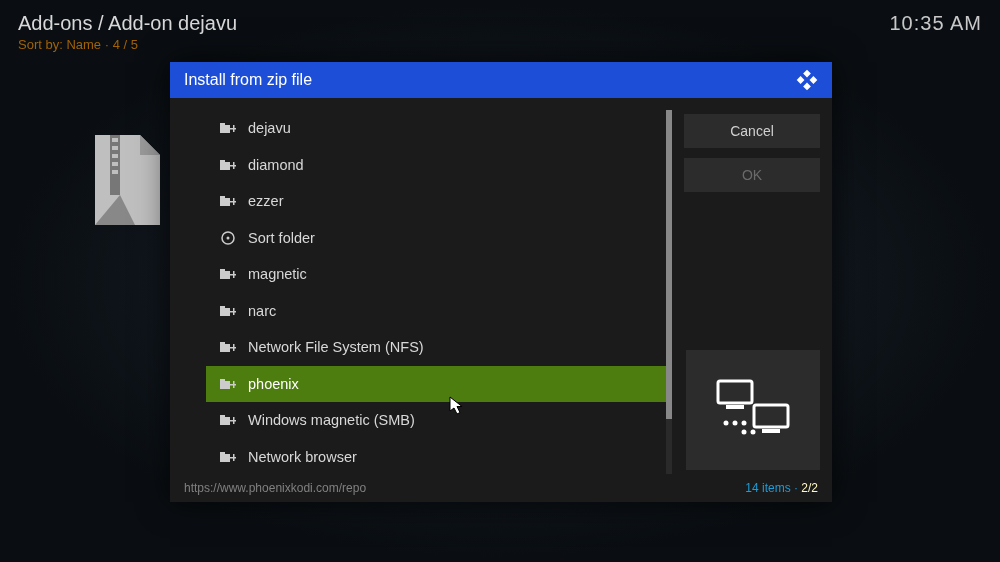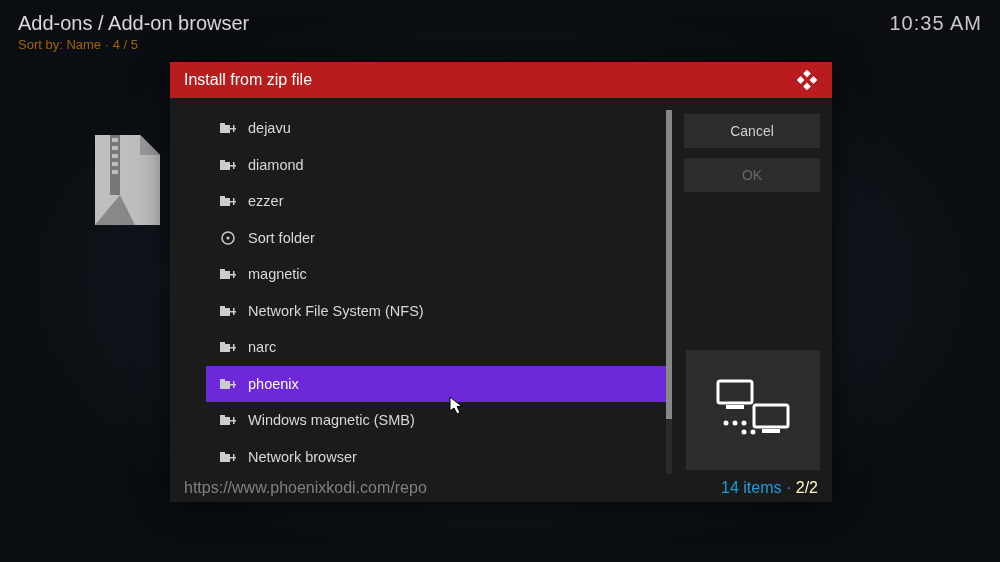--- a/index.html
+++ b/index.html
@@ -38,21 +38,21 @@
     left: 170px;
     width: 662px;
     height: 440px;
     background: #1b1b1b;
     display: flex;
     flex-direction: column;
     box-shadow: 0 0 30px rgba(0,0,0,0.7);
   }
   .dialog-titlebar {
     height: 36px;
-    background: #b91c1c;
+    background: #1d4ed8;
     display: flex;
     align-items: center;
     justify-content: space-between;
     padding: 0 14px;
   }
   .dialog-title { font-size: 16px; color: #fff; font-weight: 400; }
   .logo { display: flex; align-items: center; }
   .dialog-body {
     flex: 1;
     display: flex;
@@ -69,21 +69,21 @@
   .list-item {
     display: flex;
     align-items: center;
     height: 36.5px;
     padding: 0 14px;
     gap: 12px;
     font-size: 14.5px;
     color: #d8d8d8;
     cursor: pointer;
   }
-  .list-item.selected { background: #6d28d9; color: #fff; }
+  .list-item.selected { background: #4d7c0f; color: #fff; }
   .item-icon { width: 16px; height: 14px; display: flex; align-items: center; justify-content: center; flex-shrink: 0; }
   .scrollbar {
     width: 6px;
     background: #2a2a2a;
     position: relative;
     margin-right: 2px;
   }
   .scroll-thumb {
     position: absolute;
     top: 0;
@@ -119,39 +119,39 @@
     display: flex;
     align-items: center;
     justify-content: center;
   }
   .dialog-footer {
     height: 28px;
     display: flex;
     align-items: center;
     justify-content: space-between;
     padding: 0 14px;
-    font-size: 16px;
+    font-size: 12px;
     color: #808080;
   }
   .footer-right { color: #1a9dd9; }
   .footer-right .pg { color: #fef9c3; }
   .cursor {
     position: absolute;
     top: 396px;
     left: 449px;
     pointer-events: none;
     z-index: 10;
   }
 </style>
 </head>
 <body>
 
 <div class="header">
   <div class="header-left">
-    <div class="breadcrumb">Add-ons / Add-on browser</div>
+    <div class="breadcrumb">Add-ons / Add-on dejavu</div>
     <div class="sortby">Sort by: Name  ·  4 / 5</div>
   </div>
   <div class="clock">10:35 AM</div>
 </div>
 
 <div class="zip-thumb">
   <svg viewBox="0 0 75 100">
     <path d="M5 5 h45 l20 20 v70 h-65 z" fill="#bfbfbf"></path>
     <path d="M50 5 v20 h20 z" fill="#9a9a9a"></path>
     <rect x="20" y="5" width="10" height="60" fill="#777"></rect>
@@ -235,32 +235,32 @@
           </div>
           <div class="list-item">
             <span class="item-icon">
               <svg width="16" height="14" viewBox="0 0 16 14">
                 <rect x="0" y="4" width="10" height="8" fill="#ccc"></rect>
                 <rect x="0" y="2" width="5" height="3" fill="#ccc"></rect>
                 <rect x="10" y="7" width="6" height="1.5" fill="#ccc"></rect>
                 <rect x="13" y="4" width="1.5" height="7" fill="#ccc"></rect>
               </svg>
             </span>
+            <span>narc</span>
+          </div>
+          <div class="list-item">
+            <span class="item-icon">
+              <svg width="16" height="14" viewBox="0 0 16 14">
+                <rect x="0" y="4" width="10" height="8" fill="#ccc"></rect>
+                <rect x="0" y="2" width="5" height="3" fill="#ccc"></rect>
+                <rect x="10" y="7" width="6" height="1.5" fill="#ccc"></rect>
+                <rect x="13" y="4" width="1.5" height="7" fill="#ccc"></rect>
+              </svg>
+            </span>
             <span>Network File System (NFS)</span>
-          </div>
-          <div class="list-item">
-            <span class="item-icon">
-              <svg width="16" height="14" viewBox="0 0 16 14">
-                <rect x="0" y="4" width="10" height="8" fill="#ccc"></rect>
-                <rect x="0" y="2" width="5" height="3" fill="#ccc"></rect>
-                <rect x="10" y="7" width="6" height="1.5" fill="#ccc"></rect>
-                <rect x="13" y="4" width="1.5" height="7" fill="#ccc"></rect>
-              </svg>
-            </span>
-            <span>narc</span>
           </div>
           <div class="list-item selected">
             <span class="item-icon">
               <svg width="16" height="14" viewBox="0 0 16 14">
                 <rect x="0" y="4" width="10" height="8" fill="#ccc"></rect>
                 <rect x="0" y="2" width="5" height="3" fill="#ccc"></rect>
                 <rect x="10" y="7" width="6" height="1.5" fill="#ccc"></rect>
                 <rect x="13" y="4" width="1.5" height="7" fill="#ccc"></rect>
               </svg>
             </span>

